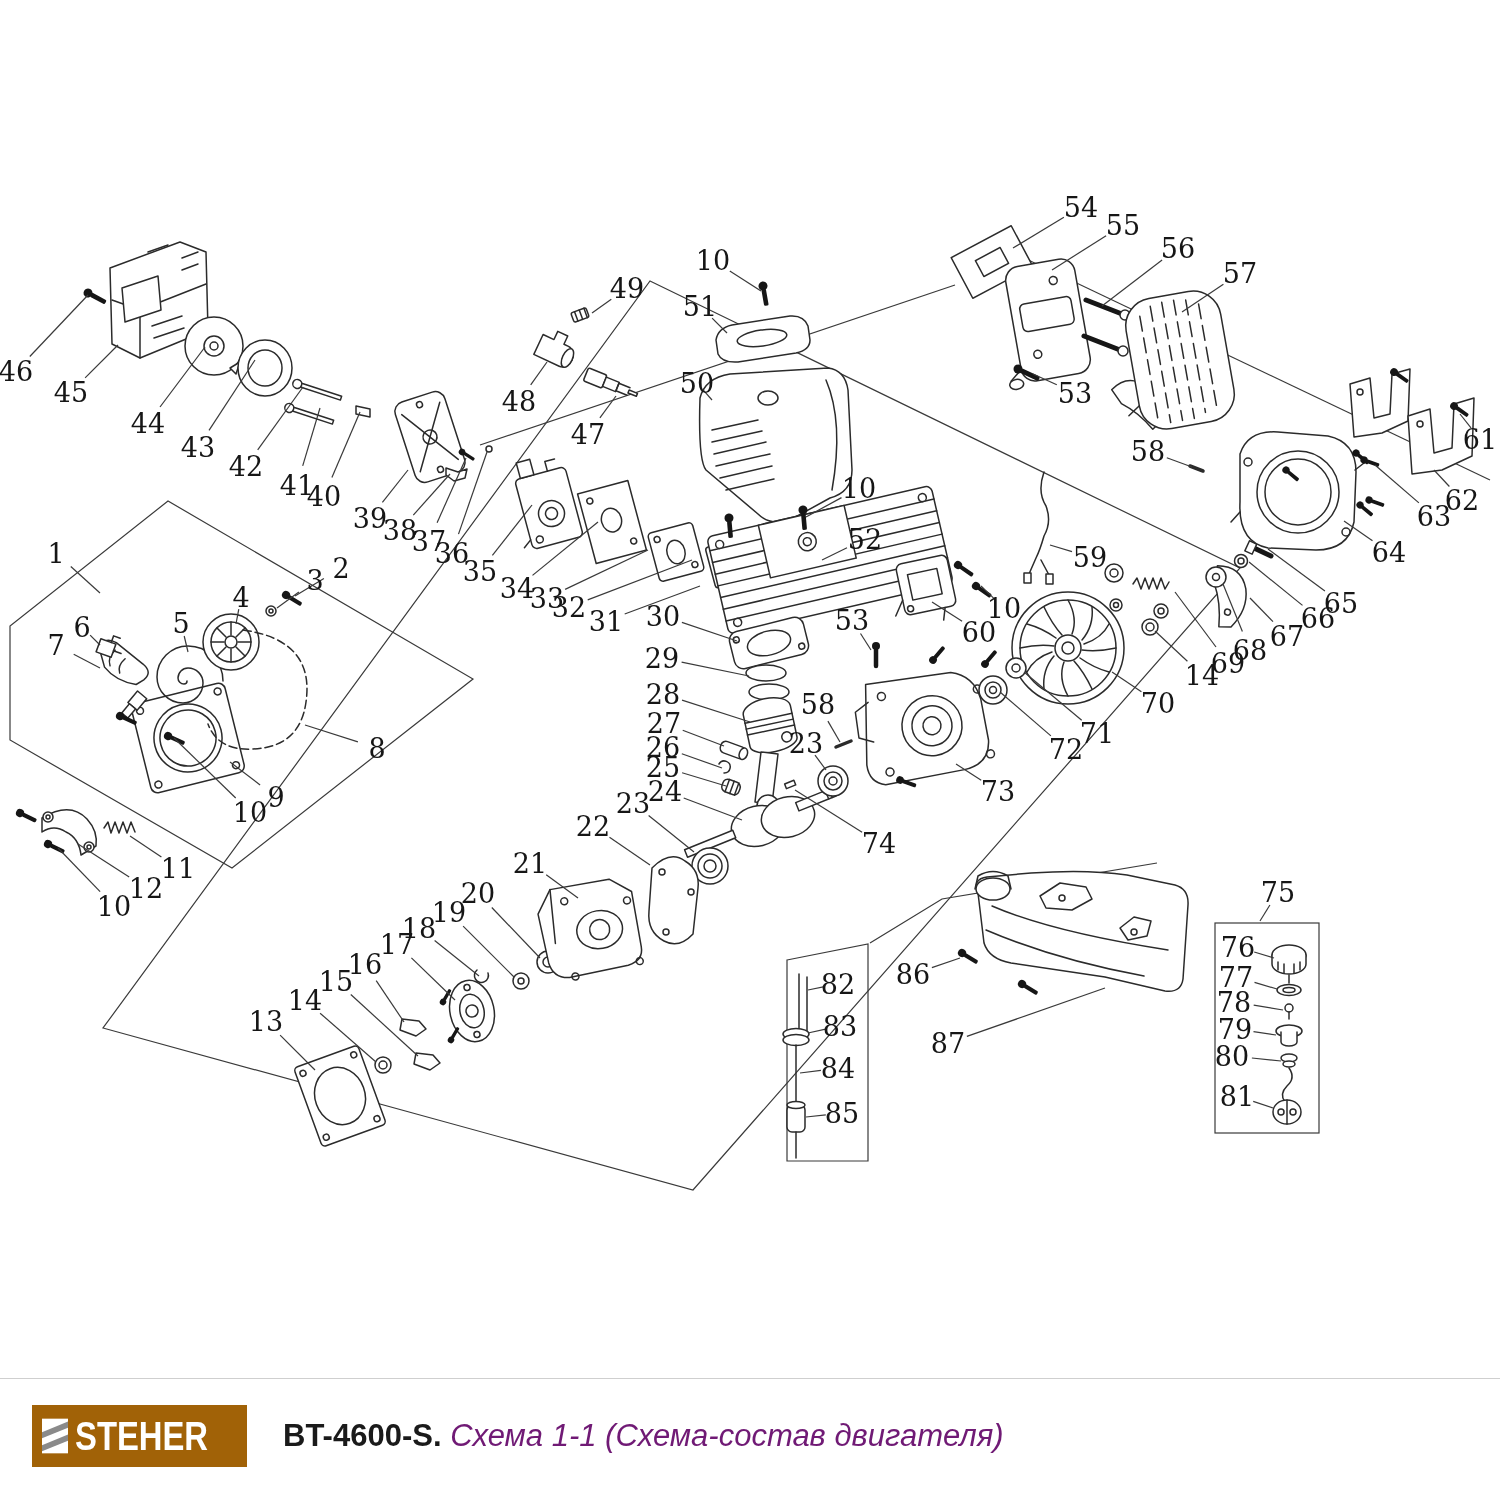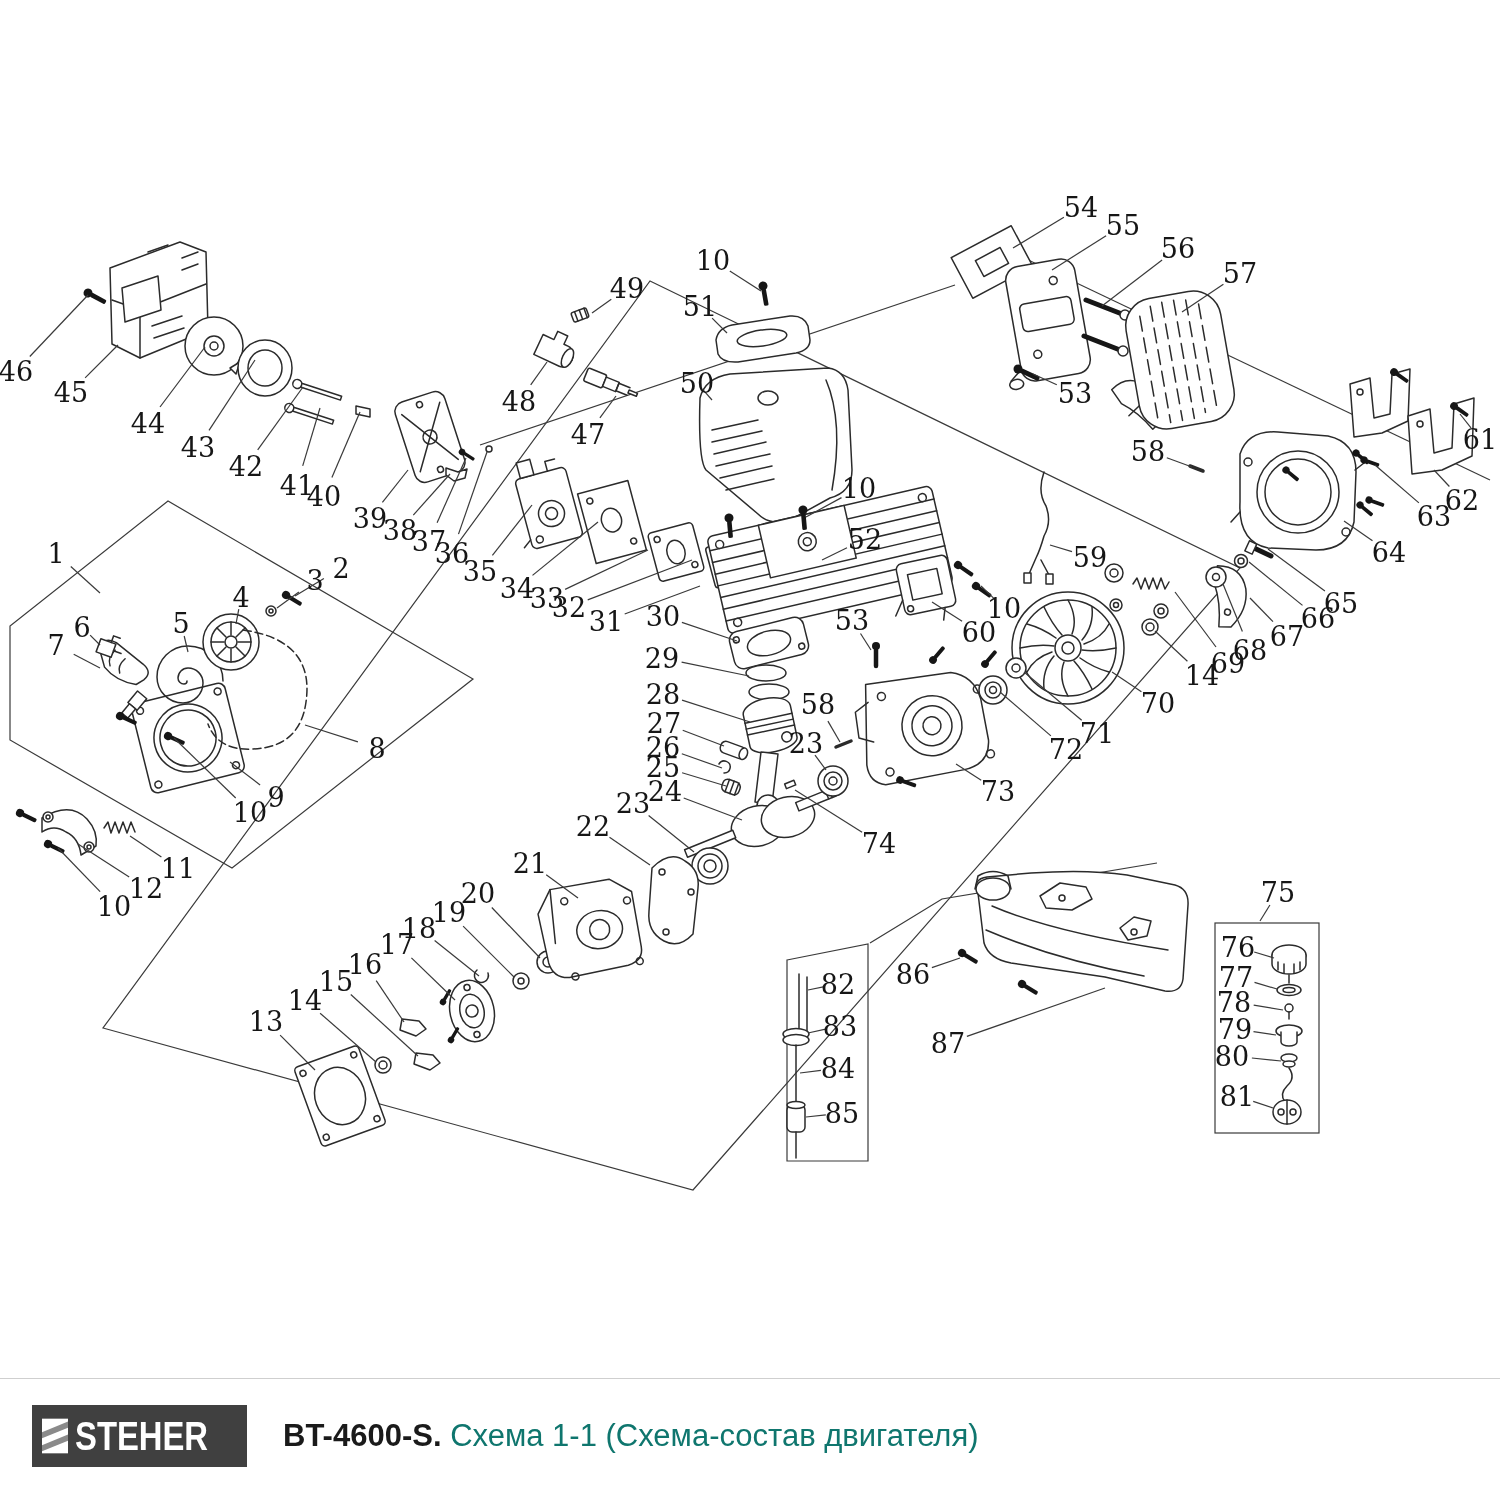--- a/index.html
+++ b/index.html
@@ -1,27 +1,27 @@
 <!DOCTYPE html>
 <html><head>
 <meta charset="utf-8">
 <style>
   html,body{margin:0;padding:0;background:#fff;}
   .page{position:relative;width:1500px;height:1500px;background:#fff;overflow:hidden;
         font-family:"Liberation Sans",sans-serif;}
   #diagram{position:absolute;left:0;top:0;}
   .footer-rule{position:absolute;left:0;top:1378px;width:1500px;height:1px;background:#cfcfcf;}
   .footer{position:absolute;left:32px;top:1402px;right:30px;height:68px;display:flex;align-items:center;gap:36px;}
-  .logo-box{width:215px;height:62px;background:#404040;display:flex;align-items:center;justify-content:center;gap:7px;flex:none;}
+  .logo-box{width:215px;height:62px;background:#a16207;display:flex;align-items:center;justify-content:center;gap:7px;flex:none;}
   .logo-mark{width:26px;height:36px;}
   .logo-text{color:#fff;font-weight:bold;font-size:40px;letter-spacing:0px;
              transform:scaleX(.82);transform-origin:left center;line-height:1;}
   .title{font-size:31px;color:#1a1a1a;white-space:nowrap;}
   .title .model{font-weight:bold;}
-  .title .subtitle{font-weight:normal;color:#0f766e;}
+  .title .subtitle{font-weight:normal;color:#701a75;font-style:italic;}
 </style>
 </head>
 <body>
 
 <div class="page">
 
 <svg id="diagram" width="1500" height="1378" viewBox="0 0 1500 1378" xmlns="http://www.w3.org/2000/svg">
 
   <defs>
     <g id="s-scr">

